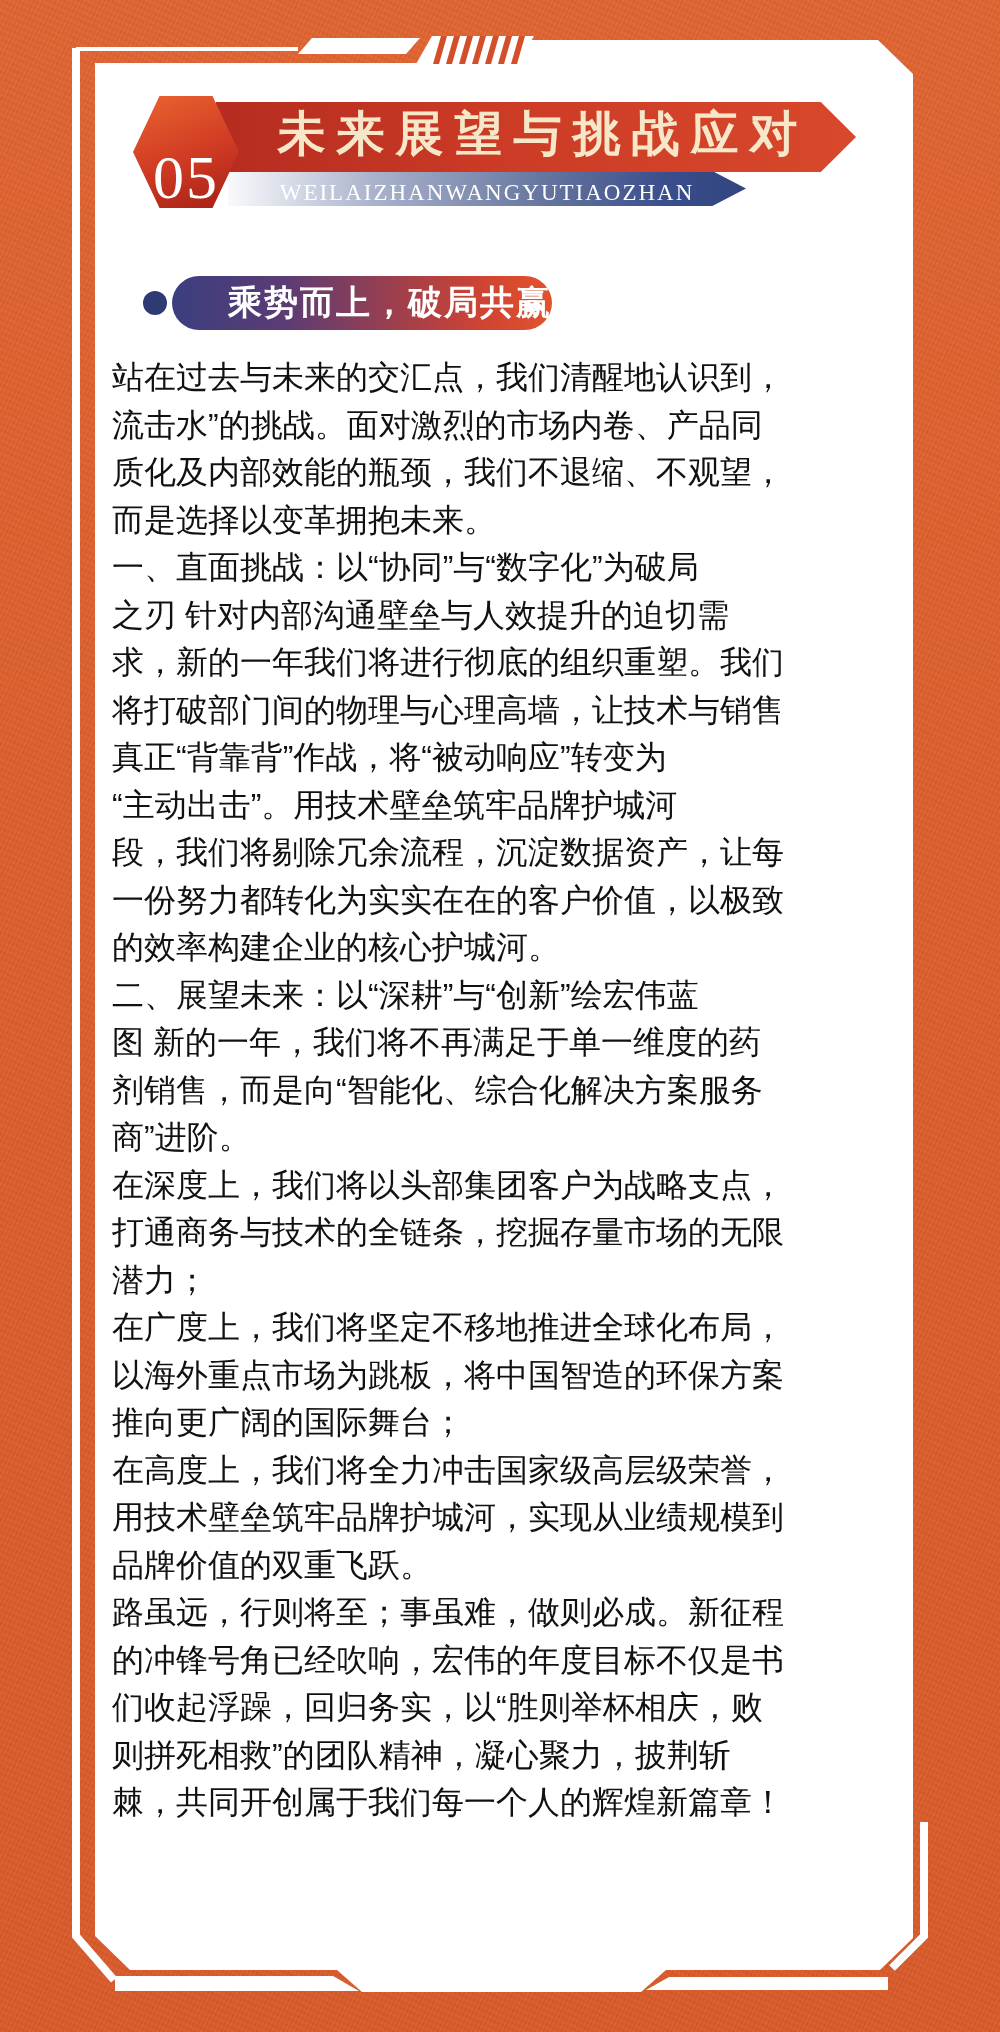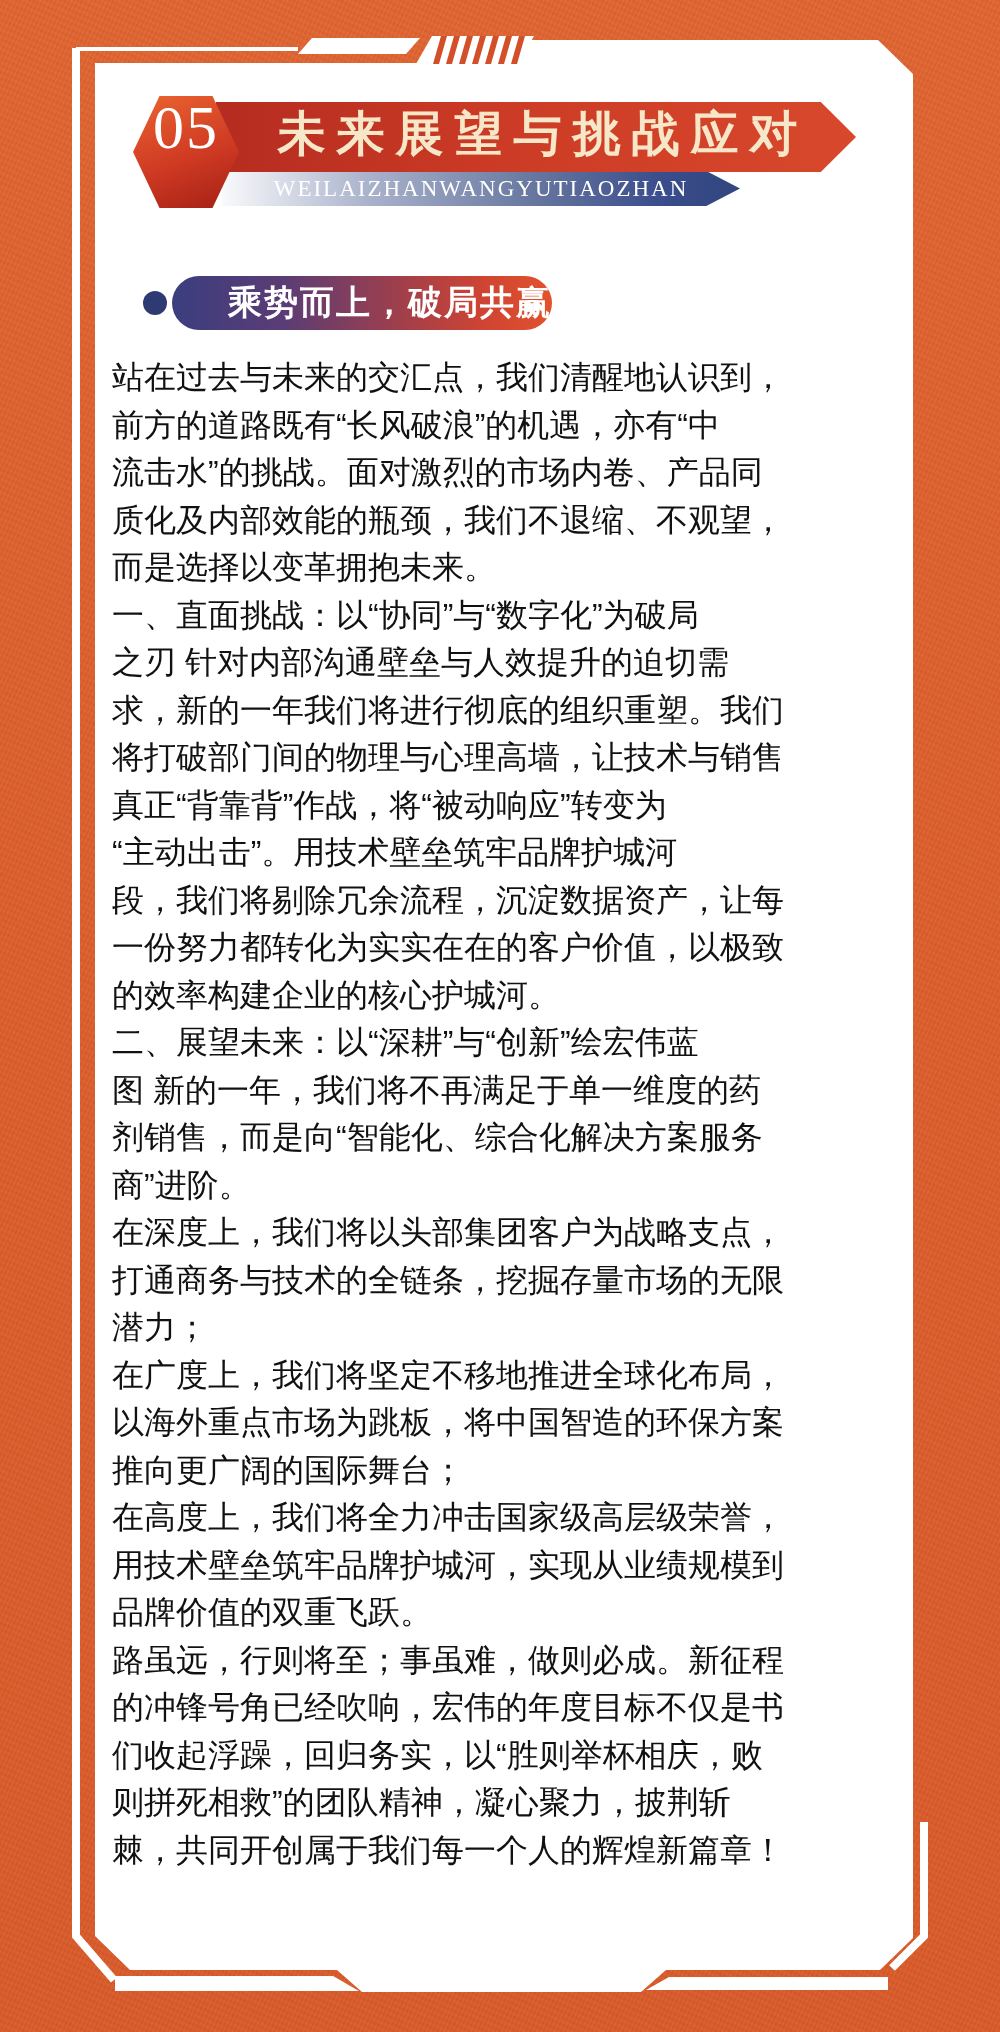--- a/index.html
+++ b/index.html
@@ -18,43 +18,43 @@
       repeating-linear-gradient(23deg, rgba(255,255,255,.02) 0 3px, rgba(0,0,0,.015) 3px 6px);
     pointer-events:none;
   }
   svg.frame{position:absolute;left:0;top:0;z-index:1;}
 
   
   .hexagon{
     position:absolute;left:133px;top:96px;width:106px;height:112px;z-index:4;
     clip-path:polygon(0% 50%,25% 0%,75% 0%,100% 50%,75% 100%,25% 100%);
     background:linear-gradient(160deg,#e8602f 5%,#cf3a23 55%,#a42015 100%);
-    display:flex;align-items:flex-start;justify-content:center;
+    display:flex;align-items:flex-end;justify-content:center;
   }
   .hexagon span{
     color:#ffffff;font-family:"Liberation Serif", serif;
     font-size:62px;line-height:1;letter-spacing:2px;
   }
   
   .banner{
     position:absolute;left:216px;top:102px;width:640px;height:70px;z-index:3;
     clip-path:polygon(0 0,94.5% 0,100% 50%,94.5% 100%,0 100%);
     background:linear-gradient(90deg,#b52c20 0%,#cc3b25 45%,#d8482c 100%);
     display:flex;justify-content:center;
   }
   .banner span{
     color:#f6e7c9;font-family:"Liberation Serif", serif;font-weight:bold;
     font-size:48px;letter-spacing:11px;padding-left:14px;white-space:nowrap;
   }
   
   .pinyin{
-    position:absolute;left:222px;top:171px;width:518px;height:35px;z-index:2;
+    position:absolute;left:228px;top:171px;width:518px;height:35px;z-index:2;
     clip-path:polygon(0 0,93.5% 0,100% 50%,93.5% 100%,0 100%);
     background:linear-gradient(90deg,rgba(238,239,243,0.35) 0%,#aab3cc 28%,#67779f 60%,#3a4d8c 85%,#31457e 100%);
-    display:flex;align-items:center;justify-content:center;
+    display:flex;align-items:flex-end;justify-content:center;
   }
   .pinyin span{
     color:#ffffff;font-family:"Liberation Serif", serif;
     font-size:23px;letter-spacing:2px;white-space:nowrap;
   }
   
   .dot{
     position:absolute;left:143px;top:291px;width:24px;height:24px;border-radius:50%;
     background:#2e3a72;z-index:3;
   }
@@ -120,21 +120,20 @@
     <span>05</span>
   </div>
 
   <div class="dot"></div>
   <div class="pill">
     <span>乘势而上，破局共赢</span>
   </div>
 
   <div class="body-text">
     <div class="bline">站在过去与未来的交汇点，我们清醒地认识到，</div>
-    <div class="bline">前方的道路既有“长风破浪”的机遇，亦有“中</div>
     <div class="bline">流击水”的挑战。面对激烈的市场内卷、产品同</div>
     <div class="bline">质化及内部效能的瓶颈，我们不退缩、不观望，</div>
     <div class="bline">而是选择以变革拥抱未来。</div>
     <div class="bline">一、直面挑战：以“协同”与“数字化”为破局</div>
     <div class="bline">之刃 针对内部沟通壁垒与人效提升的迫切需</div>
     <div class="bline">求，新的一年我们将进行彻底的组织重塑。我们</div>
     <div class="bline">将打破部门间的物理与心理高墙，让技术与销售</div>
     <div class="bline">真正“背靠背”作战，将“被动响应”转变为</div>
     <div class="bline">“主动出击”。用技术壁垒筑牢品牌护城河</div>
     <div class="bline">段，我们将剔除冗余流程，沉淀数据资产，让每</div>

